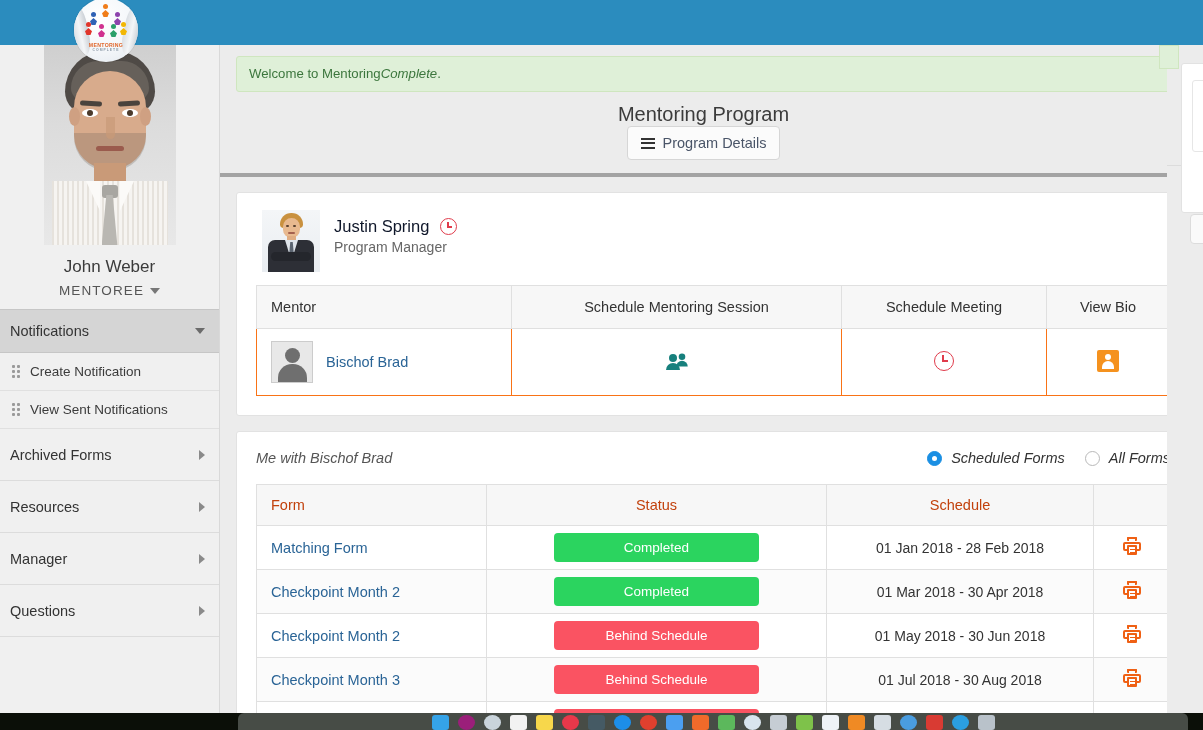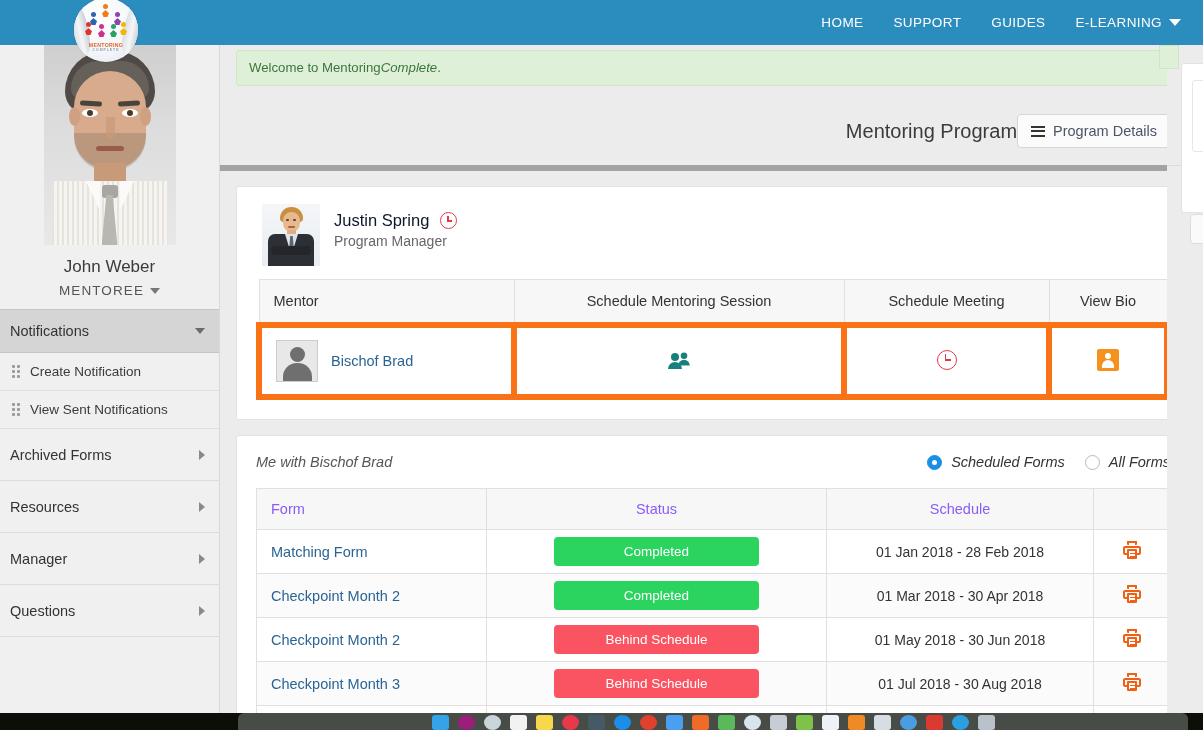--- a/index.html
+++ b/index.html
@@ -121,33 +121,33 @@
   .grip span { width: 3px; height: 3px; background: #9a9a9a; border-radius: 1px; }
 
   .navitem {
     height: 52px; display: flex; align-items: center; justify-content: space-between;
     padding: 0 14px 0 10px; font-size: 14.5px; color: #333;
     border-bottom: 1px solid #dcdcdc; background: #f0f0f0; cursor: pointer;
   }
 
   
   #main {
-    position: absolute; left: 220px; top: 47px; width: 983px; height: 668px;
+    position: absolute; left: 220px; top: 53px; width: 983px; height: 668px;
     background: #ececec; overflow: hidden; z-index: 10;
   }
   #alert {
     margin: 3px 13px 0 16px; background: #dff0d8; border: 1px solid #cfe6bf;
     color: #3c763d; font-size: 13.2px; padding: 9px 12px 10px; border-radius: 3px;
   }
   #alert em { font-style: italic; }
 
   #page-head {
     margin: 11px 13px 0 0; background: #ececec;
-    height: 74px; display: flex; align-items: center; justify-content: flex-end;
-    padding: 0 19px 0 16px; border-bottom: 6px solid #a3a3a3;
+    height: 74px; display: flex; align-items: center; justify-content: flex-start;
+    padding: 0 19px 0 16px; border-bottom: 4px solid #a3a3a3; flex-direction: column;
   }
   #page-title { font-size: 20px; color: #3b3b3b; font-weight: normal; }
   #program-details-btn {
     display: inline-flex; align-items: center; gap: 8px;
     background: #fbfbfb; border: 1px solid #d6d6d6; border-radius: 4px;
     padding: 8px 13px; font-size: 14.5px; color: #4a5568; cursor: pointer;
   }
   .burger { display: inline-flex; flex-direction: column; gap: 2.5px; }
   .burger span { display: block; width: 14px; height: 2px; background: #333; }
 
@@ -184,21 +184,21 @@
   .clock-icon:after  { content:""; position:absolute; left:6px; top:7.2px; width:5px; height:1.8px; background:#e03b4b; }
   #pm-role { font-size: 14px; color: #666; padding: 3px 0 0 0; }
 
   table.grid { width: 100%; border-collapse: collapse; }
   table.grid th {
     background: #f7f7f7; border: 1px solid #e0e0e0; font-weight: normal;
     font-size: 14.5px; color: #333; padding: 13px 14px; text-align: center;
   }
   table.grid th.left { text-align: left; }
   table.grid td {
-    border: 6px solid #f97316; padding: 12px 14px; font-size: 14px;
+    border: 1px solid #f97316; padding: 12px 14px; font-size: 14px;
     color: #333; text-align: center; background: #fff;
   }
   table.grid td.left { text-align: left; }
 
   .mentor-cell { display: flex; align-items: center; gap: 13px; }
   .mentor-thumb {
     width: 42px; height: 42px; background: #e8e8e8; border: 1px solid #ccc;
     position: relative; overflow: hidden; flex: none;
   }
   .mentor-thumb:before { content:""; position:absolute; left:13px; top:6px; width:15px; height:15px; background:#6f6f6f; border-radius:50%; }
@@ -232,21 +232,21 @@
   #forms-title { font-size: 14.5px; color: #555; }
   #radio-group { display: flex; align-items: flex-start; gap: 20px; }
   .radio-opt { display: inline-flex; align-items: center; gap: 9px; font-size: 14.5px; color: #333; cursor: pointer; }
   .radio-dot { width: 15px; height: 15px; border-radius: 50%; border: 1px solid #b9b9b9; background:#fff; position: relative; }
   .radio-dot.on { background: #1a8fe3; border-color: #1a8fe3; }
   .radio-dot.on:after { content:""; position:absolute; left:4px; top:4px; width:5px; height:5px; border-radius:50%; background:#fff; }
 
   table.forms { width: 100%; border-collapse: collapse; }
   table.forms th {
     background: #f7f7f7; border: 1px solid #e0e0e0; font-weight: normal;
-    font-size: 14.5px; color: #8b5cf6; padding: 12px 14px; text-align: center;
+    font-size: 14.5px; color: #c2410c; padding: 12px 14px; text-align: center;
   }
   table.forms th.left { text-align: left; }
   table.forms td {
     border: 1px solid #e0e0e0; padding: 7px 14px; font-size: 14px;
     color: #333; text-align: center; height: 36px;
   }
   table.forms td.left { text-align: left; }
   table.forms tr.odd td { background: #ffffff; }
   table.forms tr.even td { background: #fbfbfb; }
   .form-link { color: #2a6496; font-size: 14.5px; cursor: pointer; }
@@ -326,29 +326,20 @@
             <u style="background:#f2b705"></u>
           </span>
       </div>
       <div class="logo-text">
         <span>MENTORING</span>
         <small>COMPLETE</small>
       </div>
     </div>
   </div>
 
-  <nav id="navlinks">
-    <a>HOME</a>
-    <a>SUPPORT</a>
-    <a>GUIDES</a>
-    <a class="caret-item">
-      <span>E-LEARNING</span>
-      <span class="navcaret"></span>
-    </a>
-  </nav>
 </div>
 
 <aside id="sidebar">
 
   <div id="profile">
     <div id="avatar">
       <span class="face-hair"></span>
       <span class="face-skin"></span>
       <span class="face-ear l"></span>
         <span class="face-ear r"></span>

